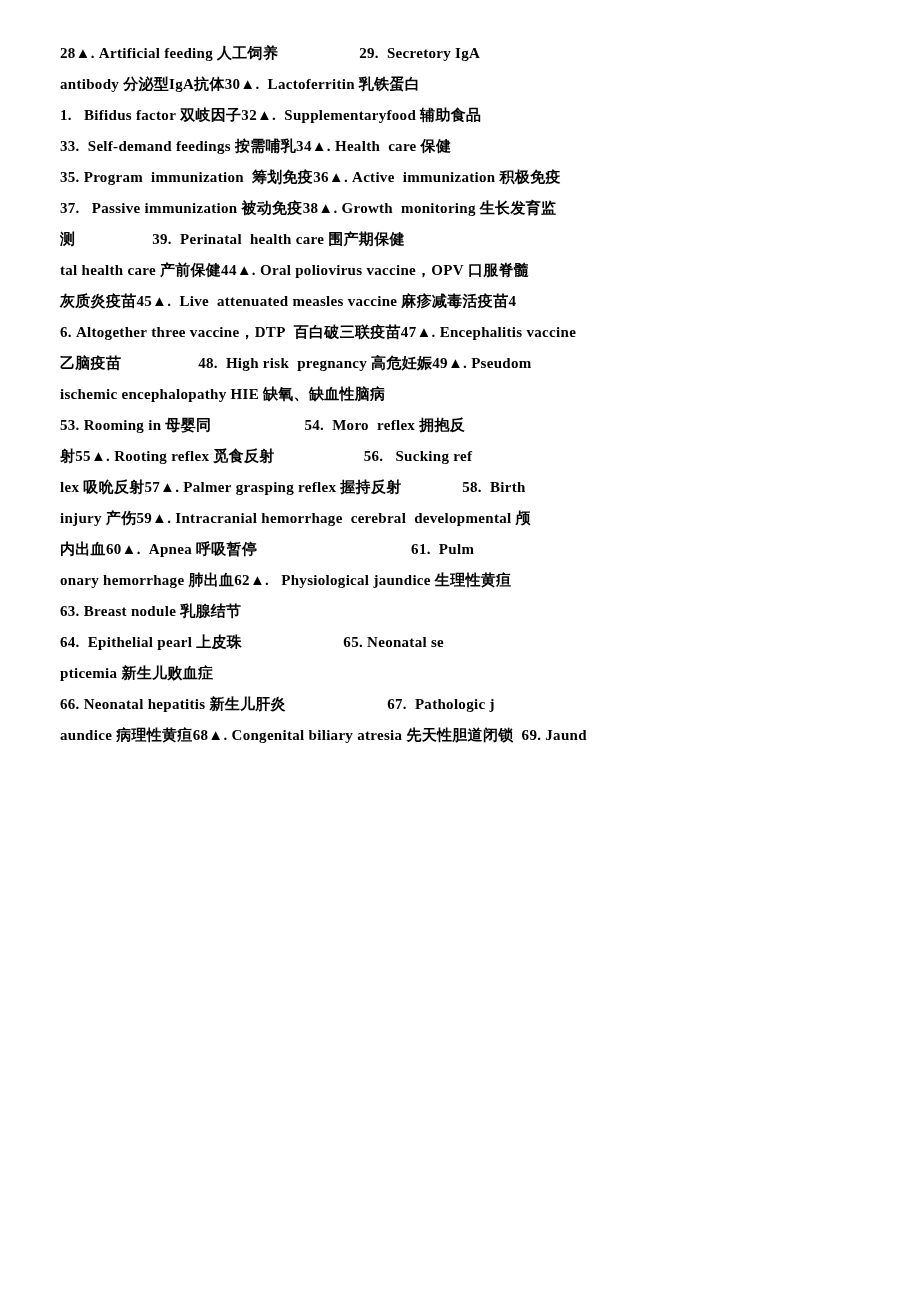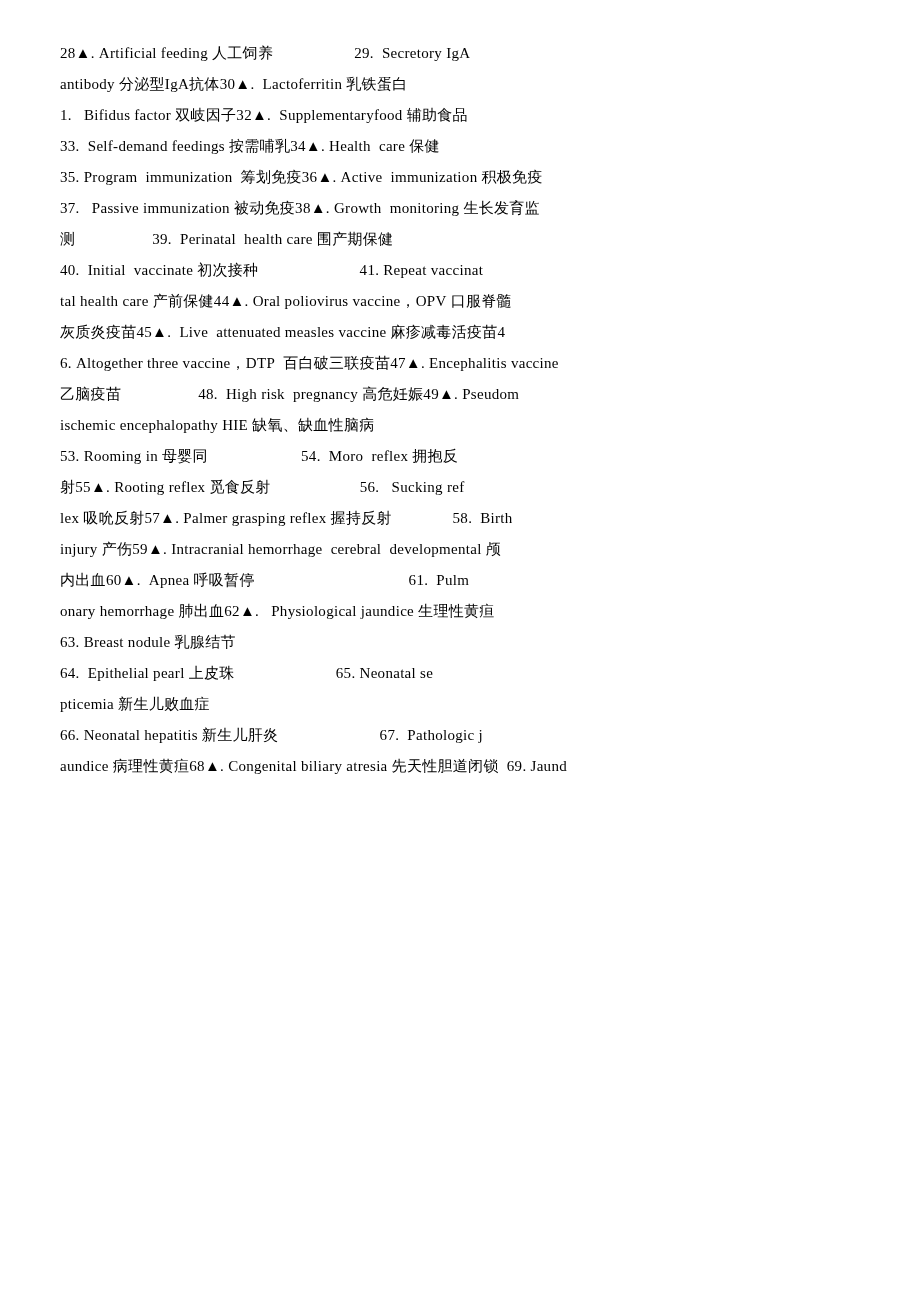--- a/index.html
+++ b/index.html
@@ -1,18 +1,19 @@
 <!DOCTYPE html>
 <html><head>
   <meta charset="utf-8">
   <style>
     * {
       margin: 0;
       padding: 0;
       box-sizing: border-box;
+      font-weight: bold;
     }
     body {
       width: 920px;
       min-height: 1302px;
       background: #ffffff;
       font-family: "SimSun", "宋体", serif;
       font-size: 15px;
       line-height: 1.8;
       color: #000000;
     }
@@ -47,23 +48,20 @@
       33.&nbsp;&nbsp;Self-demand&nbsp;feedings&nbsp;按需哺乳34▲.&nbsp;Health&nbsp;&nbsp;care&nbsp;保健
     </p>
     <p>
       35.&nbsp;Program&nbsp;&nbsp;immunization&nbsp;&nbsp;筹划免疫36▲.&nbsp;Active&nbsp;&nbsp;immunization&nbsp;积极免疫
     </p>
     <p>
       37.&nbsp;&nbsp;&nbsp;Passive&nbsp;immunization&nbsp;被动免疫38▲.&nbsp;Growth&nbsp;&nbsp;monitoring&nbsp;生长发育监
     </p>
     <p>
       测&nbsp;&nbsp;&nbsp;&nbsp;&nbsp;&nbsp;&nbsp;&nbsp;&nbsp;&nbsp;&nbsp;&nbsp;&nbsp;&nbsp;&nbsp;&nbsp;&nbsp;&nbsp;&nbsp;39.&nbsp;&nbsp;Perinatal&nbsp;&nbsp;health&nbsp;care&nbsp;围产期保健
-    </p>
-    <p>
-      40.&nbsp;&nbsp;Initial&nbsp;&nbsp;vaccinate&nbsp;初次接种&nbsp;&nbsp;&nbsp;&nbsp;&nbsp;&nbsp;&nbsp;&nbsp;&nbsp;&nbsp;&nbsp;&nbsp;&nbsp;&nbsp;&nbsp;&nbsp;&nbsp;&nbsp;&nbsp;&nbsp;&nbsp;&nbsp;&nbsp;&nbsp;&nbsp;41.&nbsp;Repeat&nbsp;vaccinat
     </p>
     <p>
       tal&nbsp;health&nbsp;care&nbsp;产前保健44▲.&nbsp;Oral&nbsp;poliovirus&nbsp;vaccine，OPV&nbsp;口服脊髓
     </p>
     <p>
       灰质炎疫苗45▲.&nbsp;&nbsp;Live&nbsp;&nbsp;attenuated&nbsp;measles&nbsp;vaccine&nbsp;麻疹减毒活疫苗4
     </p>
     <p>
       6.&nbsp;Altogether&nbsp;three&nbsp;vaccine，DTP&nbsp;&nbsp;百白破三联疫苗47▲.&nbsp;Encephalitis&nbsp;vaccine
     </p>

